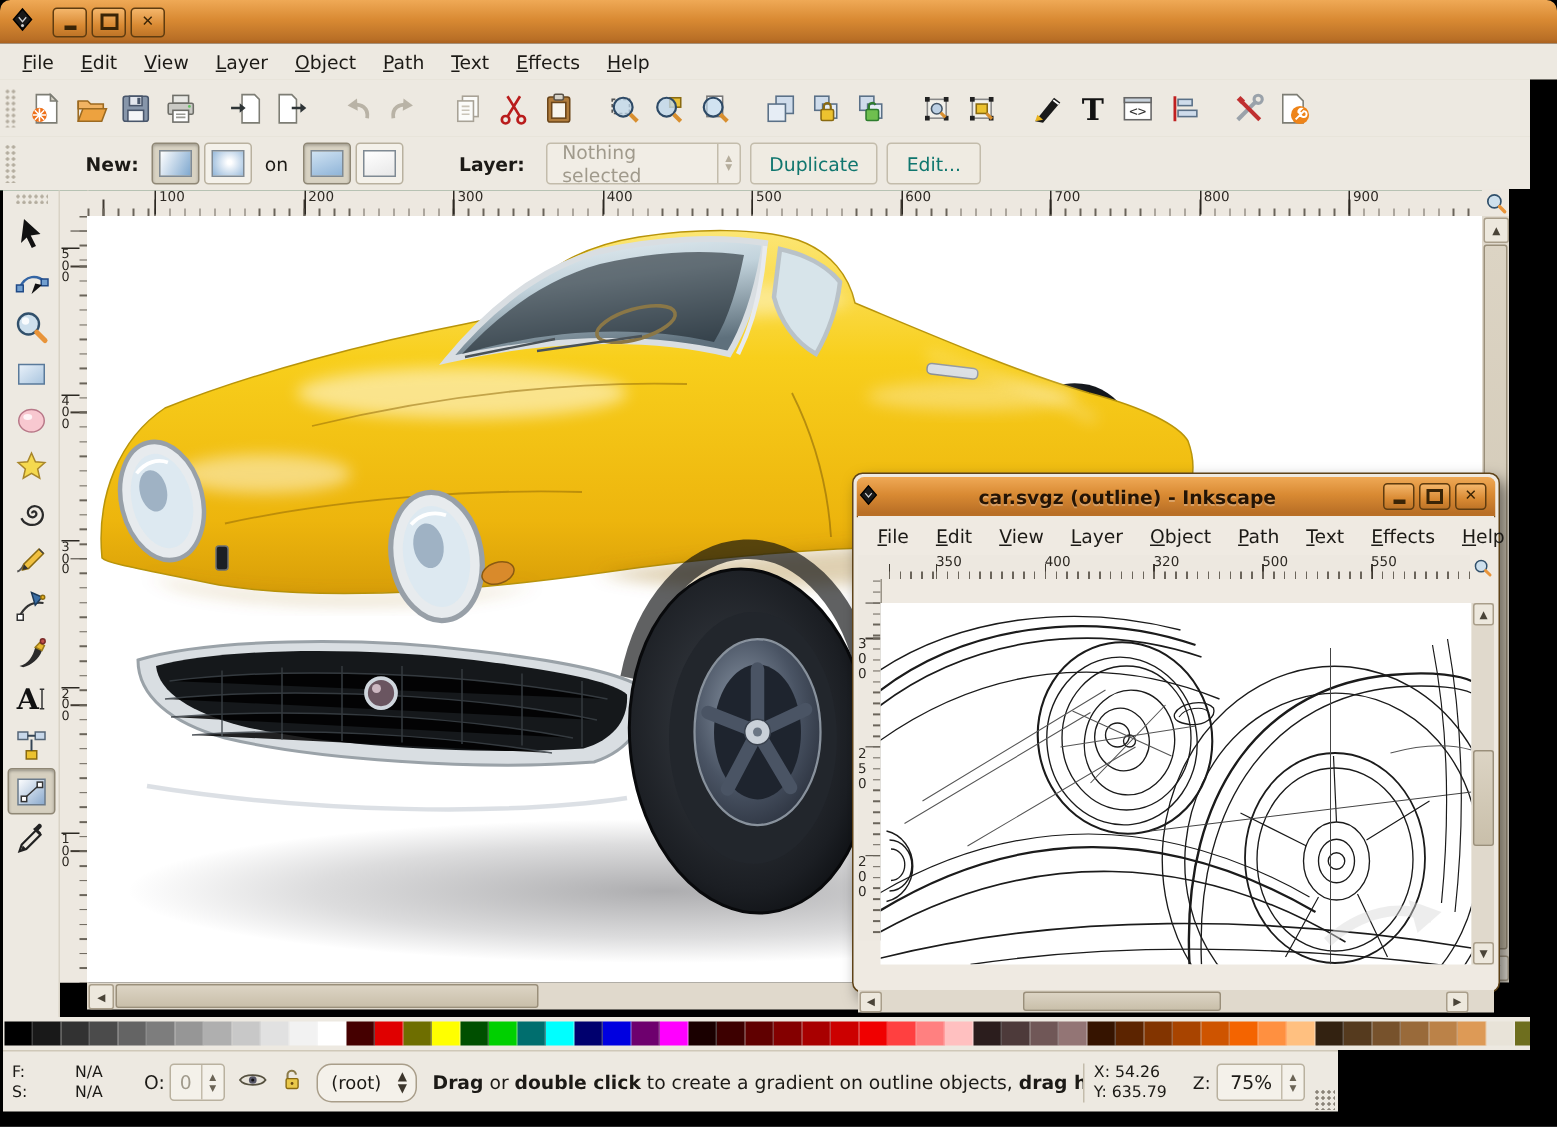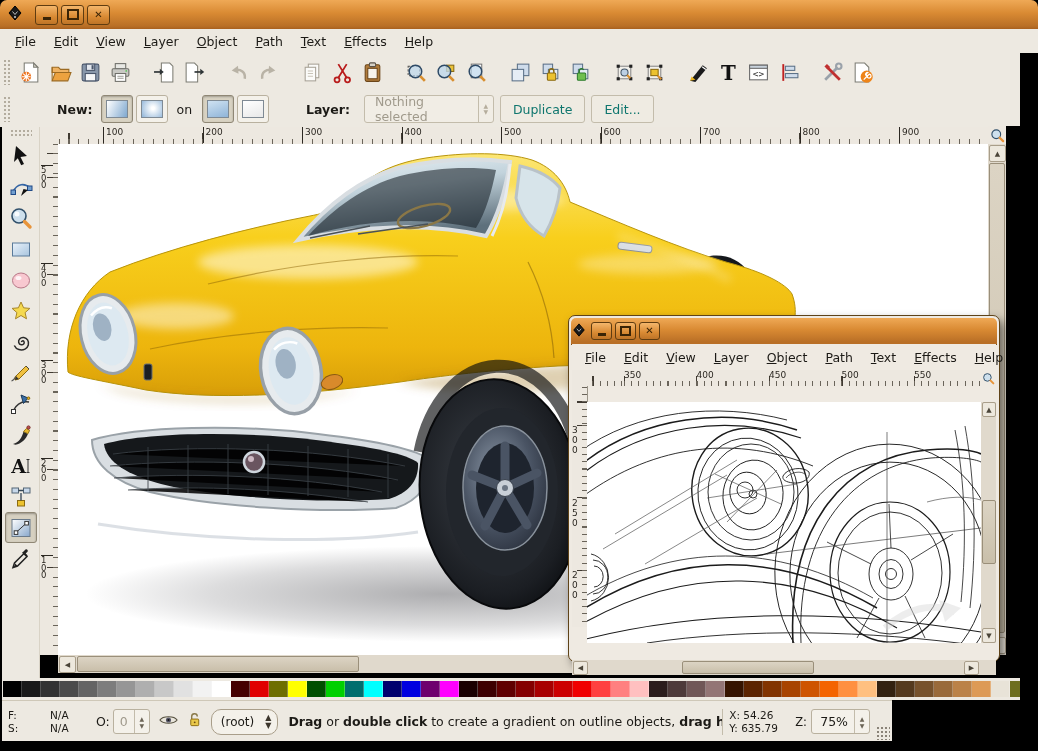--- a/index.html
+++ b/index.html
@@ -753,20 +753,21 @@
   <div class="abs black" style="left:0;top:741px;width:1038px;height:10px;"></div>
 
   <div class="abs" id="outline-window">
     <div id="ow-titlebar">
       <span class="wicon">
         <svg width="14" height="14" viewBox="0 0 16 16">
             <path d="M8 1l6 7-6 7-6-7z" fill="#191919" stroke="#000"></path>
             <path d="M5.5 6.5l2.5 3 2.5-3" stroke="#cfcfcf" fill="none" stroke-width=".9"></path>
           </svg>
       </span>
+      <span class="wtitle">car.svgz (outline) - Inkscape</span>
       <span class="wbtns">
         <span class="wbtn" style="width:19px;height:16px;">
             <span class="gl-min" style="margin-top:6px;"></span>
           </span>
         <span class="wbtn" style="width:19px;height:16px;">
             <span class="gl-max" style="width:7px;height:6px;"></span>
           </span>
         <span class="wbtn" style="width:19px;height:16px;">
             <span class="glyph">✕</span>
           </span>
@@ -781,21 +782,21 @@
         <span class="menu-item">Path</span>
         <span class="menu-item">Text</span>
         <span class="menu-item">Effects</span>
         <span class="menu-item">Help</span>
       </div>
     <div style="position:relative;height:16px;">
       <div class="ruler" style="left:0;top:0;width:15px;height:16px;border-bottom:1px solid #9a9488;"></div>
       <div class="ruler hruler2" style="left:15px;top:0;width:394px;height:16px;">
           <span style="left: 37px;">350</span>
           <span style="left: 109.5px;">400</span>
-          <span style="left: 182px;">450</span>
+          <span style="left: 182px;">320</span>
           <span style="left: 254.5px;">500</span>
           <span style="left: 327px;">550</span>
         </div>
       <div class="abs" style="right:0;top:0;width:16px;height:16px;display:flex;align-items:center;justify-content:center;background:#EFEAE2;">
         <svg width="13" height="13" viewBox="0 0 24 24">
             <circle cx="10" cy="10" r="7" fill="rgba(200,222,238,.85)" stroke="#31506b" stroke-width="1.8"></circle>
             <path d="M15.5 15.5l5.5 5.5" stroke="#e8943a" stroke-width="3.6" stroke-linecap="round"></path>
           </svg>
       </div>
     </div>

